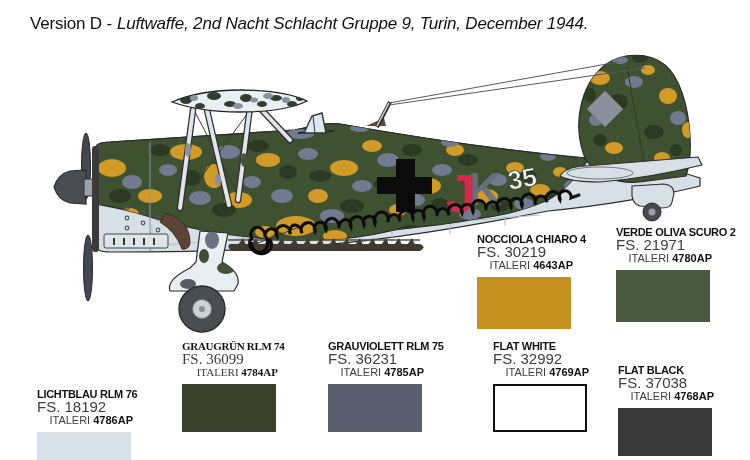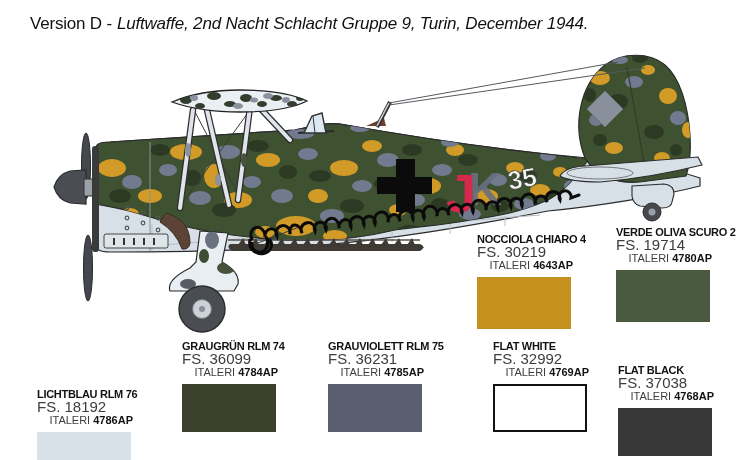--- a/index.html
+++ b/index.html
@@ -14,21 +14,21 @@
   .sw-fs{font-size:15px;line-height:12.5px;color:#3d3d3d;white-space:nowrap;}
   .sw-it{font-size:11px;line-height:12.5px;color:#3d3d3d;white-space:nowrap;text-align:right;}
   .sw-it b{color:#121212;}
   .sw-box{margin-top:6px;width:94px;height:48px;}
   .sw-box.tall{height:52px;}
   .sw-box.bordered{border:2px solid #111;box-sizing:border-box;background:#fff;}
   
   .c-t1{left:477px;top:233px;}
   .c-t2{left:616px;top:226px;}
   .c-b1{left:37px; top:340px;margin-top:48px;}
-  .c-b2{left:182px;top:340px;}
+  .c-b2{left:182px;top:340px;font-family:Liberation Serif, serif;}
   .c-b3{left:328px;top:340px;}
   .c-b4{left:473px;top:340px;margin-left:20px;}
   .c-b5{left:618px;top:340px;margin-top:24px;}
 </style>
 </head>
 <body>
 
 <div class="page">
 
   <div class="title">
@@ -326,21 +326,21 @@
 
   <div class="swatch c-t1">
     <div class="sw-name">NOCCIOLA CHIARO 4</div>
     <div class="sw-fs">FS. 30219</div>
     <div class="sw-it"><span>ITALERI </span><b>4643AP</b></div>
     <div class="sw-box tall" style="background: rgb(196, 144, 30);"></div>
   </div>
 
   <div class="swatch c-t2">
     <div class="sw-name">VERDE OLIVA SCURO 2</div>
-    <div class="sw-fs">FS. 19714</div>
+    <div class="sw-fs">FS. 21971</div>
     <div class="sw-it"><span>ITALERI </span><b>4780AP</b></div>
     <div class="sw-box tall" style="background: rgb(74, 90, 64);"></div>
   </div>
 
   <div class="swatch c-b1">
     <div class="sw-name">LICHTBLAU RLM 76</div>
     <div class="sw-fs">FS. 18192</div>
     <div class="sw-it"><span>ITALERI </span><b>4786AP</b></div>
     <div class="sw-box" style="background: rgb(217, 225, 232);"></div>
   </div>

